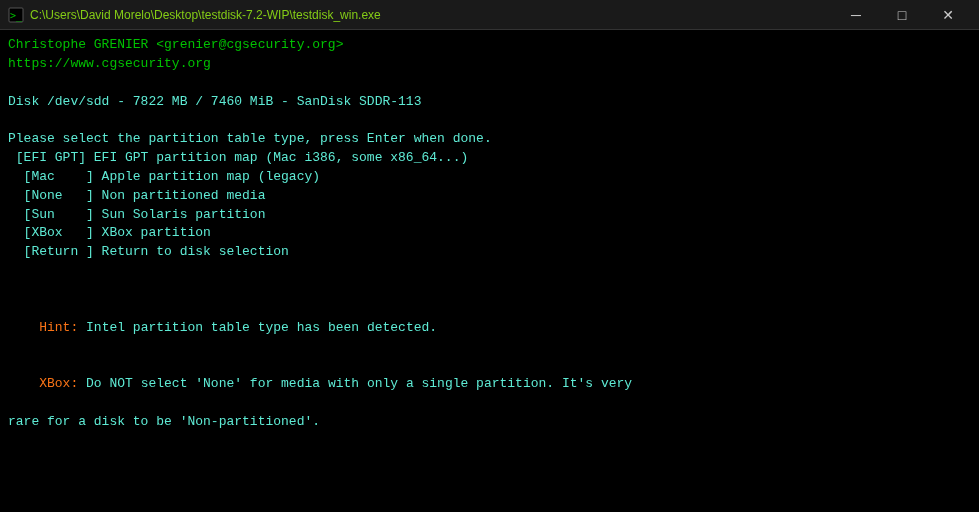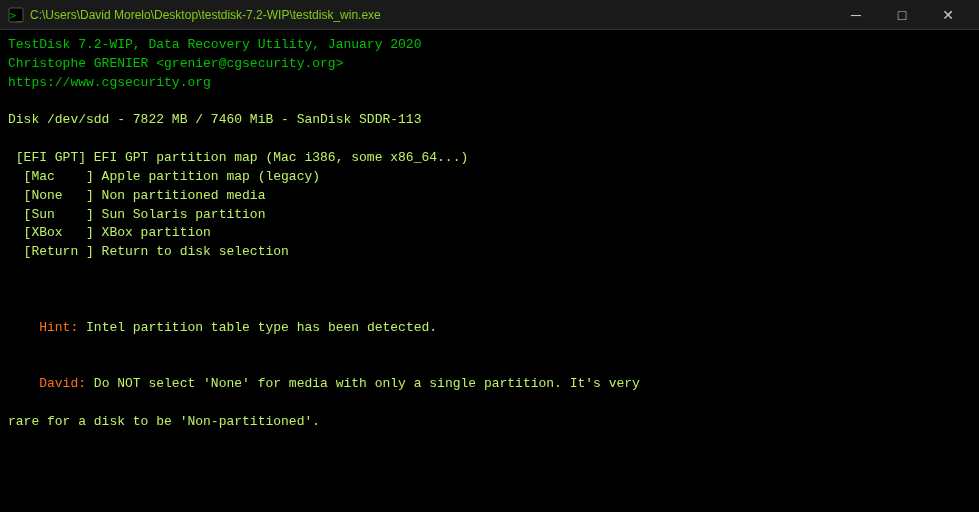--- a/index.html
+++ b/index.html
@@ -62,21 +62,21 @@
       height: calc(512px - 30px);
       background: #000;
       color: #c0c0c0;
       padding: 6px 8px;
       overflow: hidden;
       line-height: 1.45;
     }
 
     .line { white-space: pre; }
     .green { color: #00c000; }
-    .white { color: #bef264; }
+    .white { color: #5eead4; }
 
     .selected-item {
       background: #00c000;
       color: #000000;
       display: inline-block;
     }
 
     .hint-intel { color: #f97316; }
   </style>
 </head>
@@ -93,38 +93,38 @@
     <span class="titlebar-title">C:\Users\David Morelo\Desktop\testdisk-7.2-WIP\testdisk_win.exe</span>
   </div>
   <div class="titlebar-controls">
     <button class="titlebar-btn">─</button>
     <button class="titlebar-btn">□</button>
     <button class="titlebar-btn close">✕</button>
   </div>
 </div>
 
 <div class="terminal">
-  <div class="line green">TestDisk 7.2-WIP, Data Recovery Utility, January 2020</div>
   <div class="line green">Christophe GRENIER &lt;grenier@cgsecurity.org&gt;</div>
   <div class="line green">https://www.cgsecurity.org</div>
   <div class="line">&nbsp;</div>
   <div class="line white">Disk /dev/sdd - 7822 MB / 7460 MiB - SanDisk SDDR-113</div>
   <div class="line">&nbsp;</div>
+  <div class="line white">Please select the partition table type, press Enter when done.</div>
 
 
   <div class="line white"> [EFI GPT] EFI GPT partition map (Mac i386, some x86_64...)</div>
   <div class="line white">  [Mac    ] Apple partition map (legacy)</div>
   <div class="line white">  [None   ] Non partitioned media</div>
   <div class="line white">  [Sun    ] Sun Solaris partition</div>
   <div class="line white">  [XBox   ] XBox partition</div>
   <div class="line white">  [Return ] Return to disk selection</div>
 
   <div class="line">&nbsp;</div>
   <div class="line">&nbsp;</div>
 
   <div class="line">
     <span class="hint-intel">Hint:</span><span class="white"> Intel partition table type has been detected.</span>
   </div>
   <div class="line">
-    <span class="hint-intel">David:</span><span class="white"> Do NOT select 'None' for media with only a single partition. It's very</span>
+    <span class="hint-intel">XBox:</span><span class="white"> Do NOT select 'None' for media with only a single partition. It's very</span>
   </div>
   <div class="line white">rare for a disk to be 'Non-partitioned'.</div>
 </div>
 
 </body></html>

